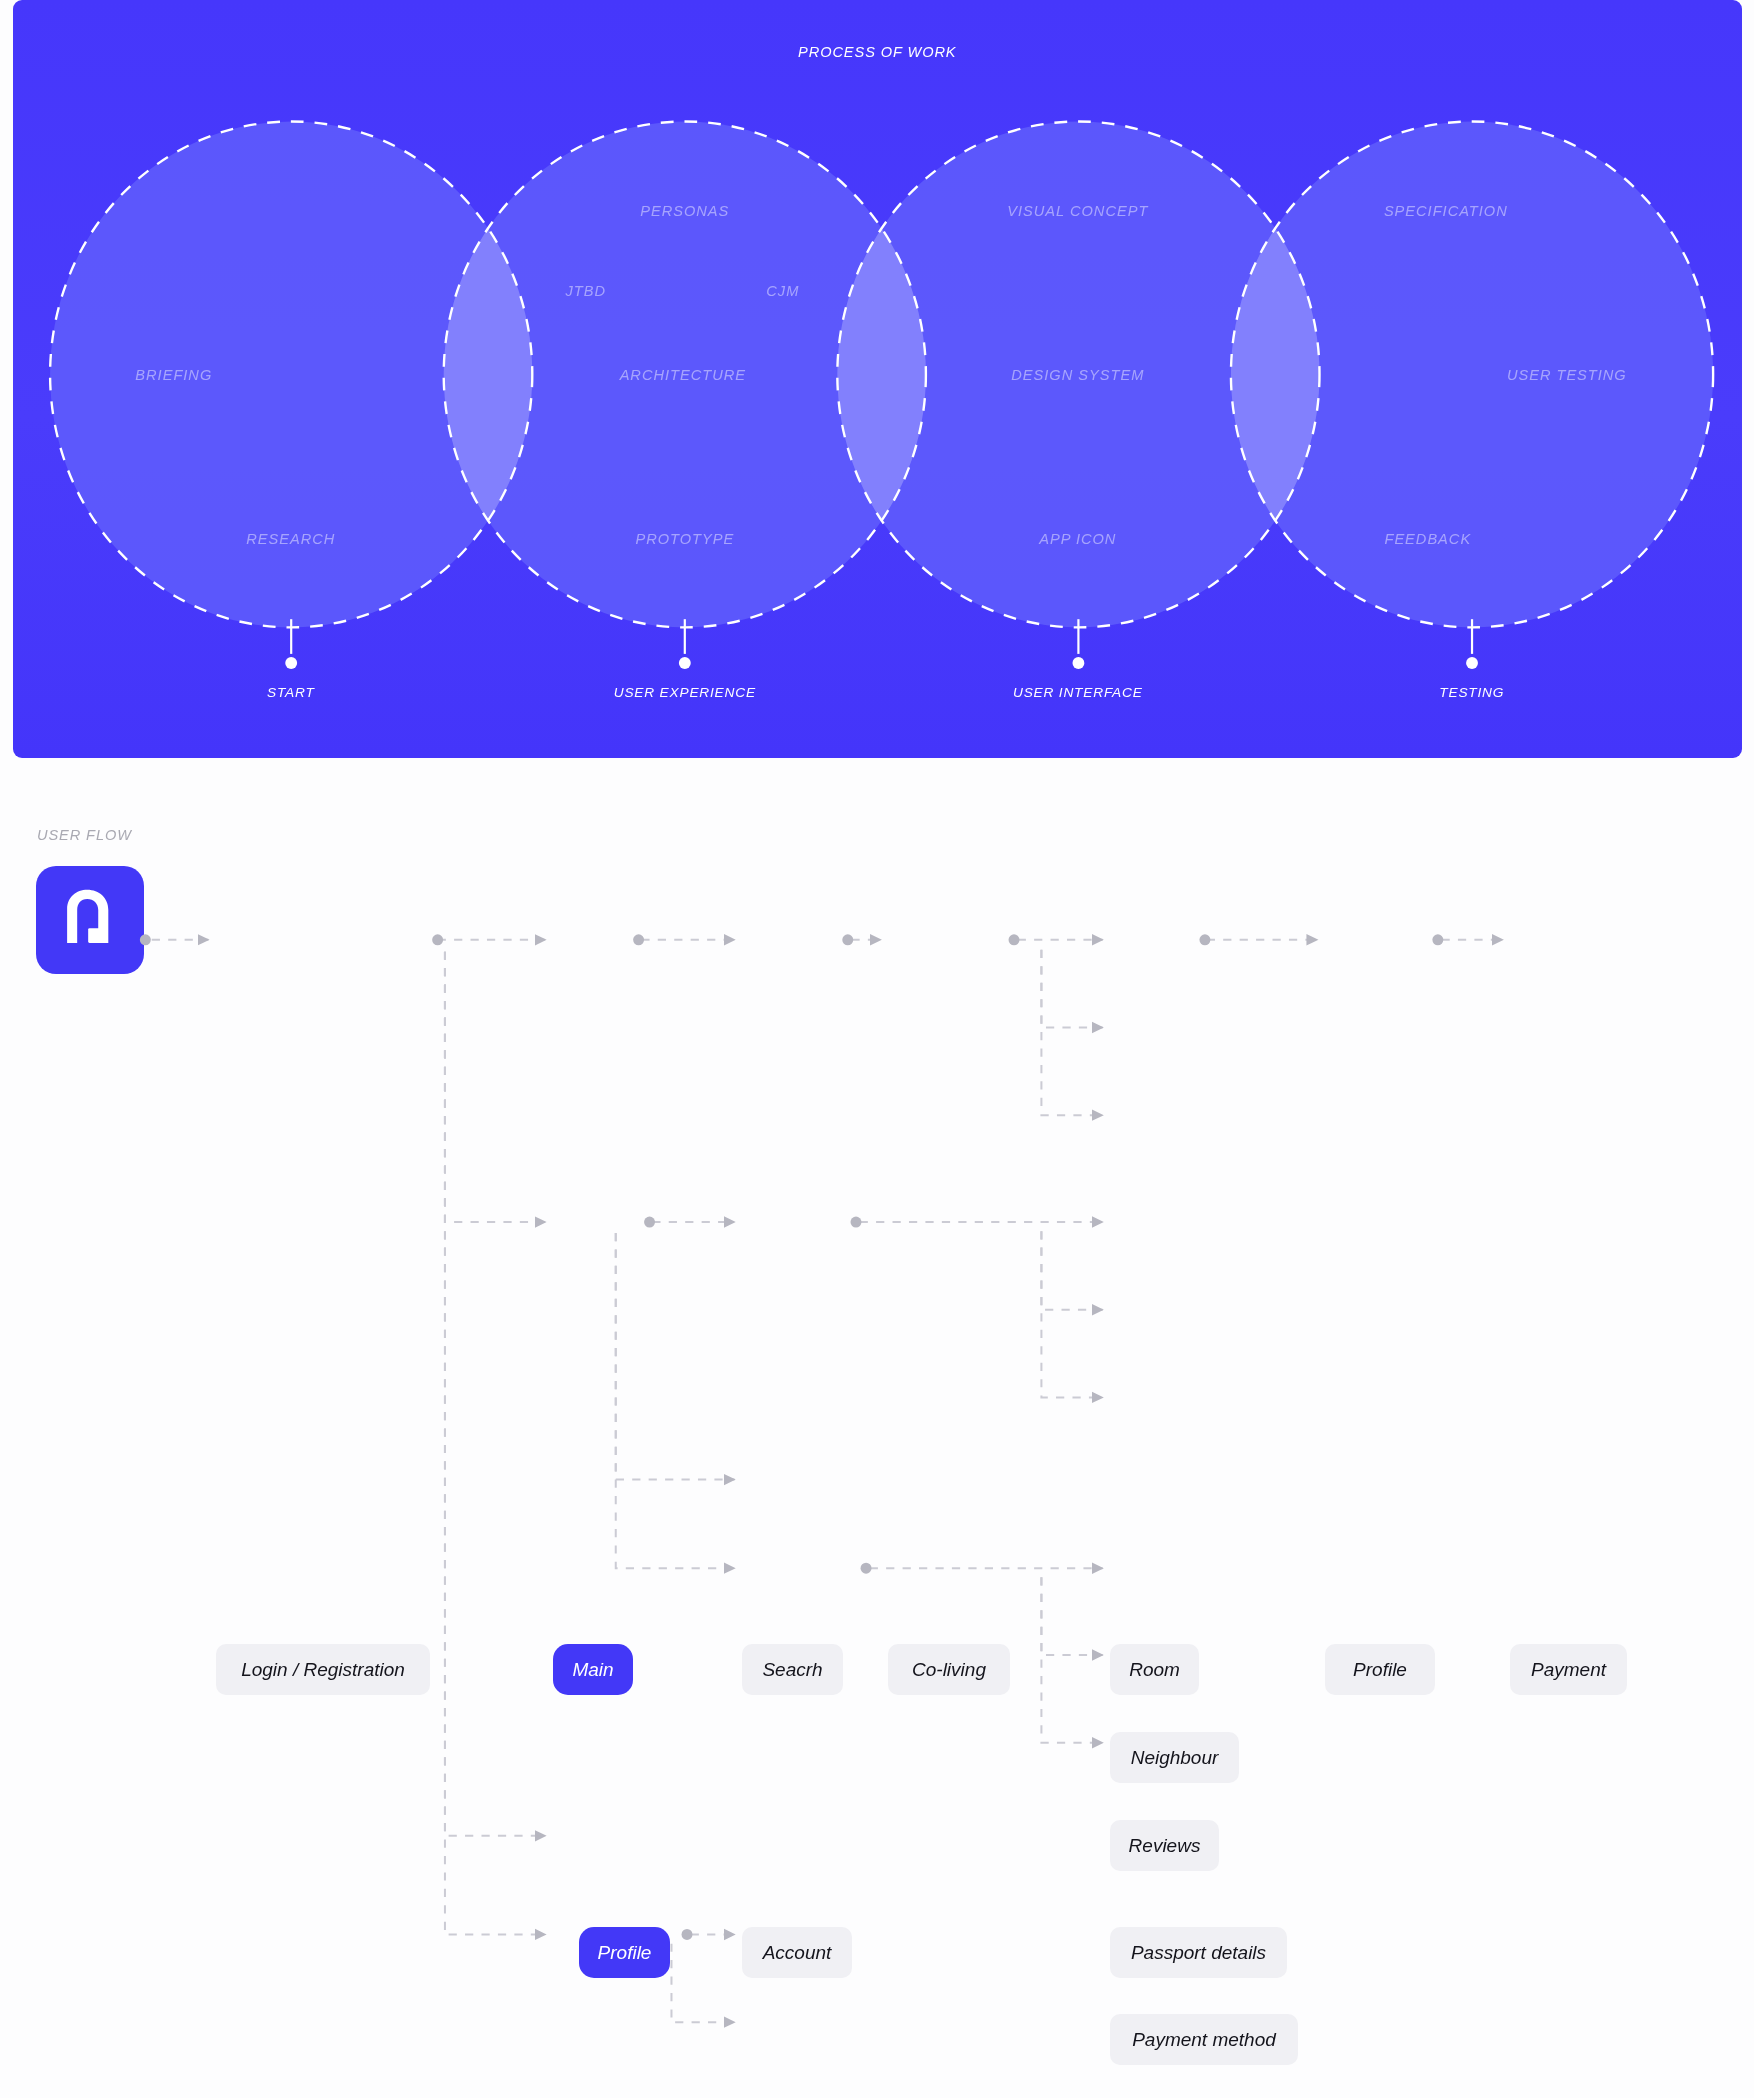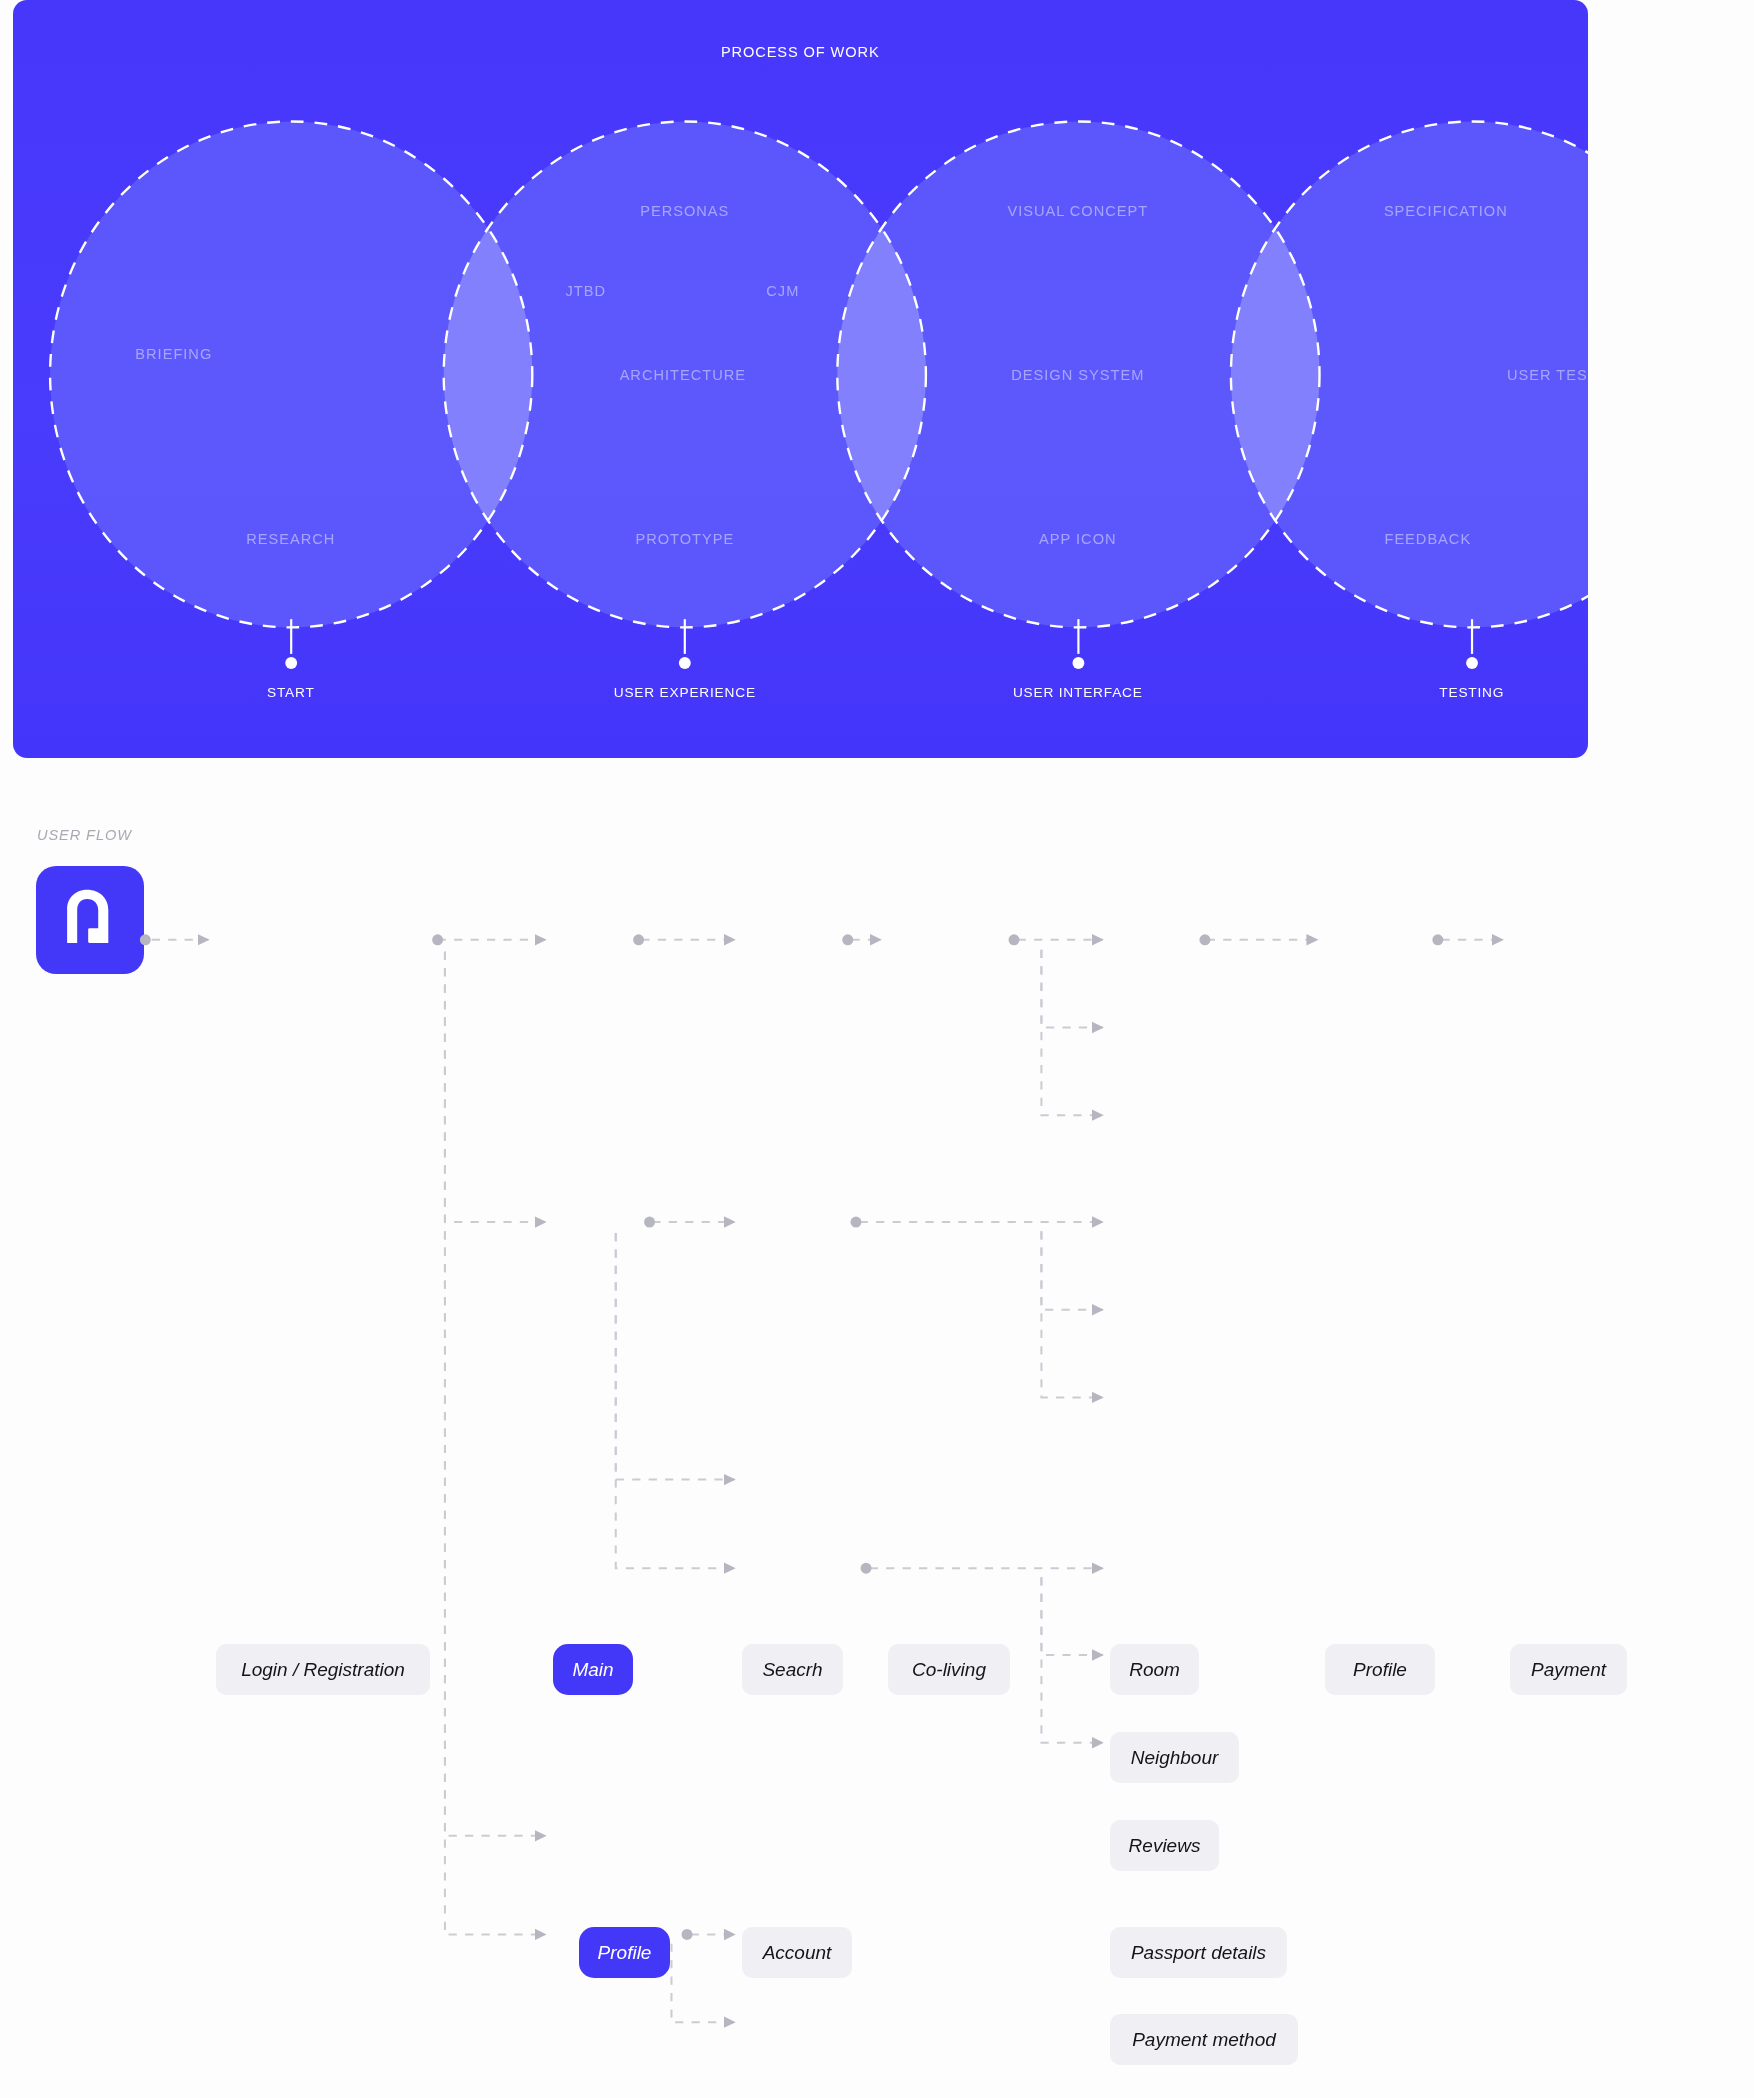--- a/index.html
+++ b/index.html
@@ -9,25 +9,26 @@
     background: #fdfdfe;
     font-family: "Liberation Sans", sans-serif;
     overflow: hidden;
   }
 
   
   #process-panel {
     position: absolute;
     left: 12.8px;
     top: 0px;
-    width: 1575px;
+    width: 1729px;
     height: 758px;
     background: linear-gradient(180deg, #4637fb 0%, #4a3cfb 55%, #4435fa 100%);
-    border-radius: 14px;
+    border-radius: 9px;
     overflow: hidden;
+    font-style: italic;
   }
   #process-title {
     position: absolute;
     top: 44px;
     left: 0;
     width: 100%;
     text-align: center;
     color: #ffffff;
     font-size: 14.6px;
     letter-spacing: 0.9px;
@@ -157,21 +158,21 @@
       <circle cx="304" cy="726" r="6.5" fill="#ffffff"></circle>
       <line x1="735" y1="678" x2="735" y2="716" stroke="#ffffff" stroke-width="2.4"></line>
       <circle cx="735" cy="726" r="6.5" fill="#ffffff"></circle>
       <line x1="1166" y1="678" x2="1166" y2="716" stroke="#ffffff" stroke-width="2.4"></line>
       <circle cx="1166" cy="726" r="6.5" fill="#ffffff"></circle>
       <line x1="1597" y1="678" x2="1597" y2="716" stroke="#ffffff" stroke-width="2.4"></line>
       <circle cx="1597" cy="726" r="6.5" fill="#ffffff"></circle>
     </g>
   </svg>
 
-  <div class="circle-label" style="left:161px;  top:354px;text-align:center;">BRIEFING</div>
+  <div class="circle-label" style="left:161px;  top:375px;text-align:center;">BRIEFING</div>
   <div class="circle-label" style="left:278px;  top:539px;">RESEARCH</div>
 
   <div class="circle-label" style="left:672px;  top:211px;">PERSONAS</div>
   <div class="circle-label" style="left:573px;  top:291px;">JTBD</div>
   <div class="circle-label" style="left:770px;  top:291px;">CJM</div>
   <div class="circle-label" style="left:670px;  top:375px;">ARCHITECTURE</div>
   <div class="circle-label" style="left:672px;  top:539px;">PROTOTYPE</div>
 
   <div class="circle-label" style="left:1065px; top:211px;">VISUAL CONCEPT</div>
   <div class="circle-label" style="left:1065px; top:375px;">DESIGN SYSTEM</div>

